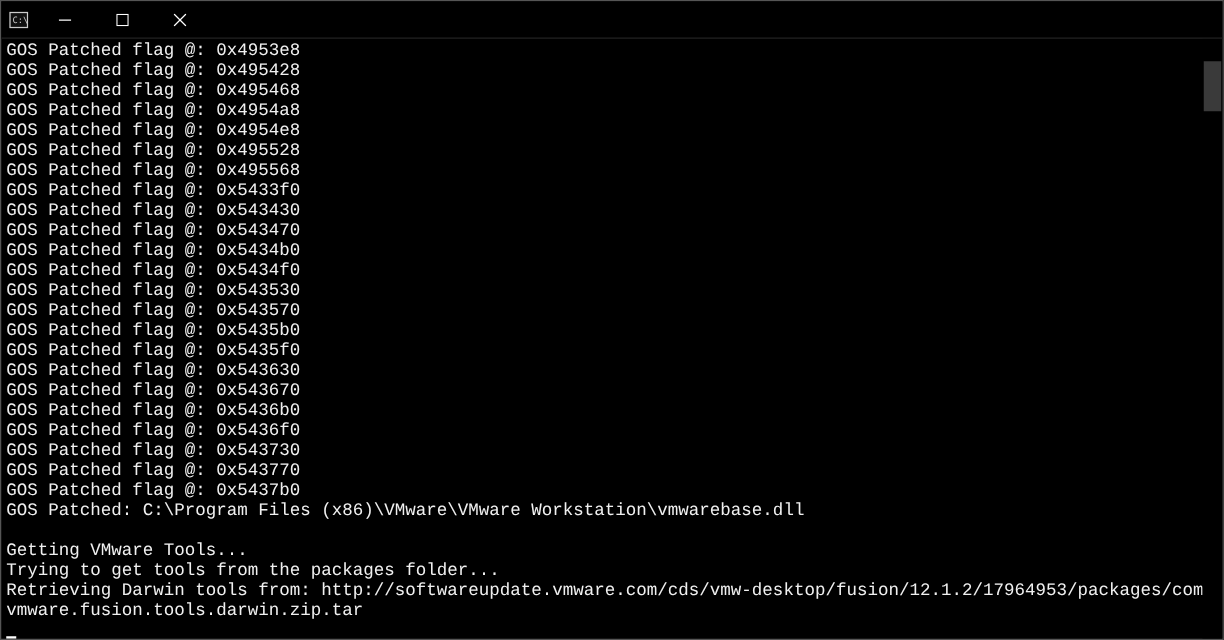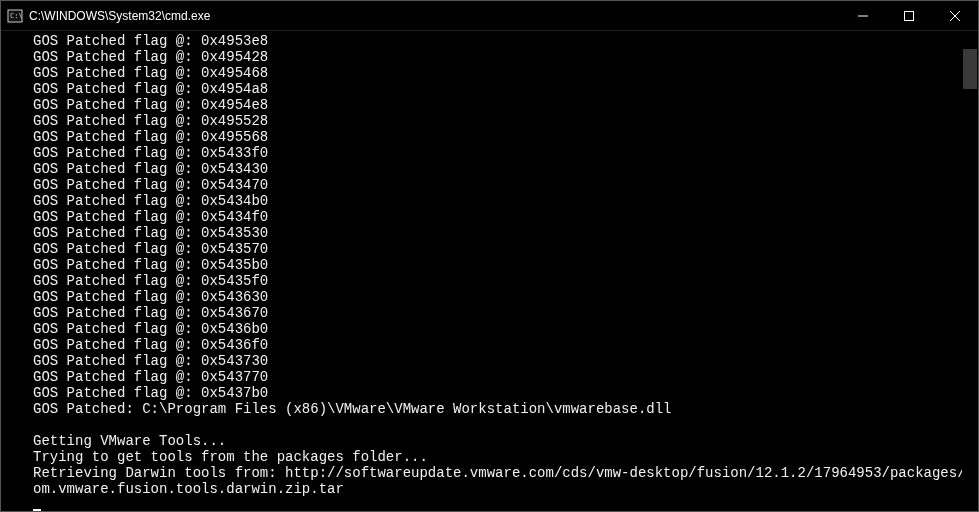--- a/index.html
+++ b/index.html
@@ -64,21 +64,20 @@
     }
     .terminal {
       padding: 2px 4px;
       line-height: 16px;
       white-space: pre-wrap;
       word-break: break-all;
       color: #f0f0f0;
     }
     .terminal-line {
       min-height: 16px;
-      margin-left: 28px;
     }
     .cursor {
       display: inline-block;
       width: 8px;
       height: 3px;
       background: #fff;
       vertical-align: bottom;
       margin-bottom: 1px;
     }
     .scrollbar {
@@ -101,21 +100,20 @@
 </head>
 <body>
 
 <div class="titlebar">
   <span class="titlebar-icon">
     <svg viewBox="0 0 16 16" fill="none">
       <rect x="1" y="2" width="14" height="12" stroke="#ccc" stroke-width="1" fill="#111"></rect>
       <text x="3" y="10" font-size="7" fill="#ccc" font-family="monospace">C:\</text>
     </svg>
   </span>
-  <span class="titlebar-title">C:\WINDOWS\System32\cmd.exe</span>
   <div class="titlebar-controls">
     <div class="titlebar-btn">
       <svg viewBox="0 0 10 10">
           <line x1="0" y1="5" x2="10" y2="5" stroke="#fff" stroke-width="1"></line>
         </svg>
     </div>
     <div class="titlebar-btn">
       <svg viewBox="0 0 10 10">
           <rect x="0.5" y="0.5" width="9" height="9" stroke="#fff" stroke-width="1" fill="none"></rect>
         </svg>

